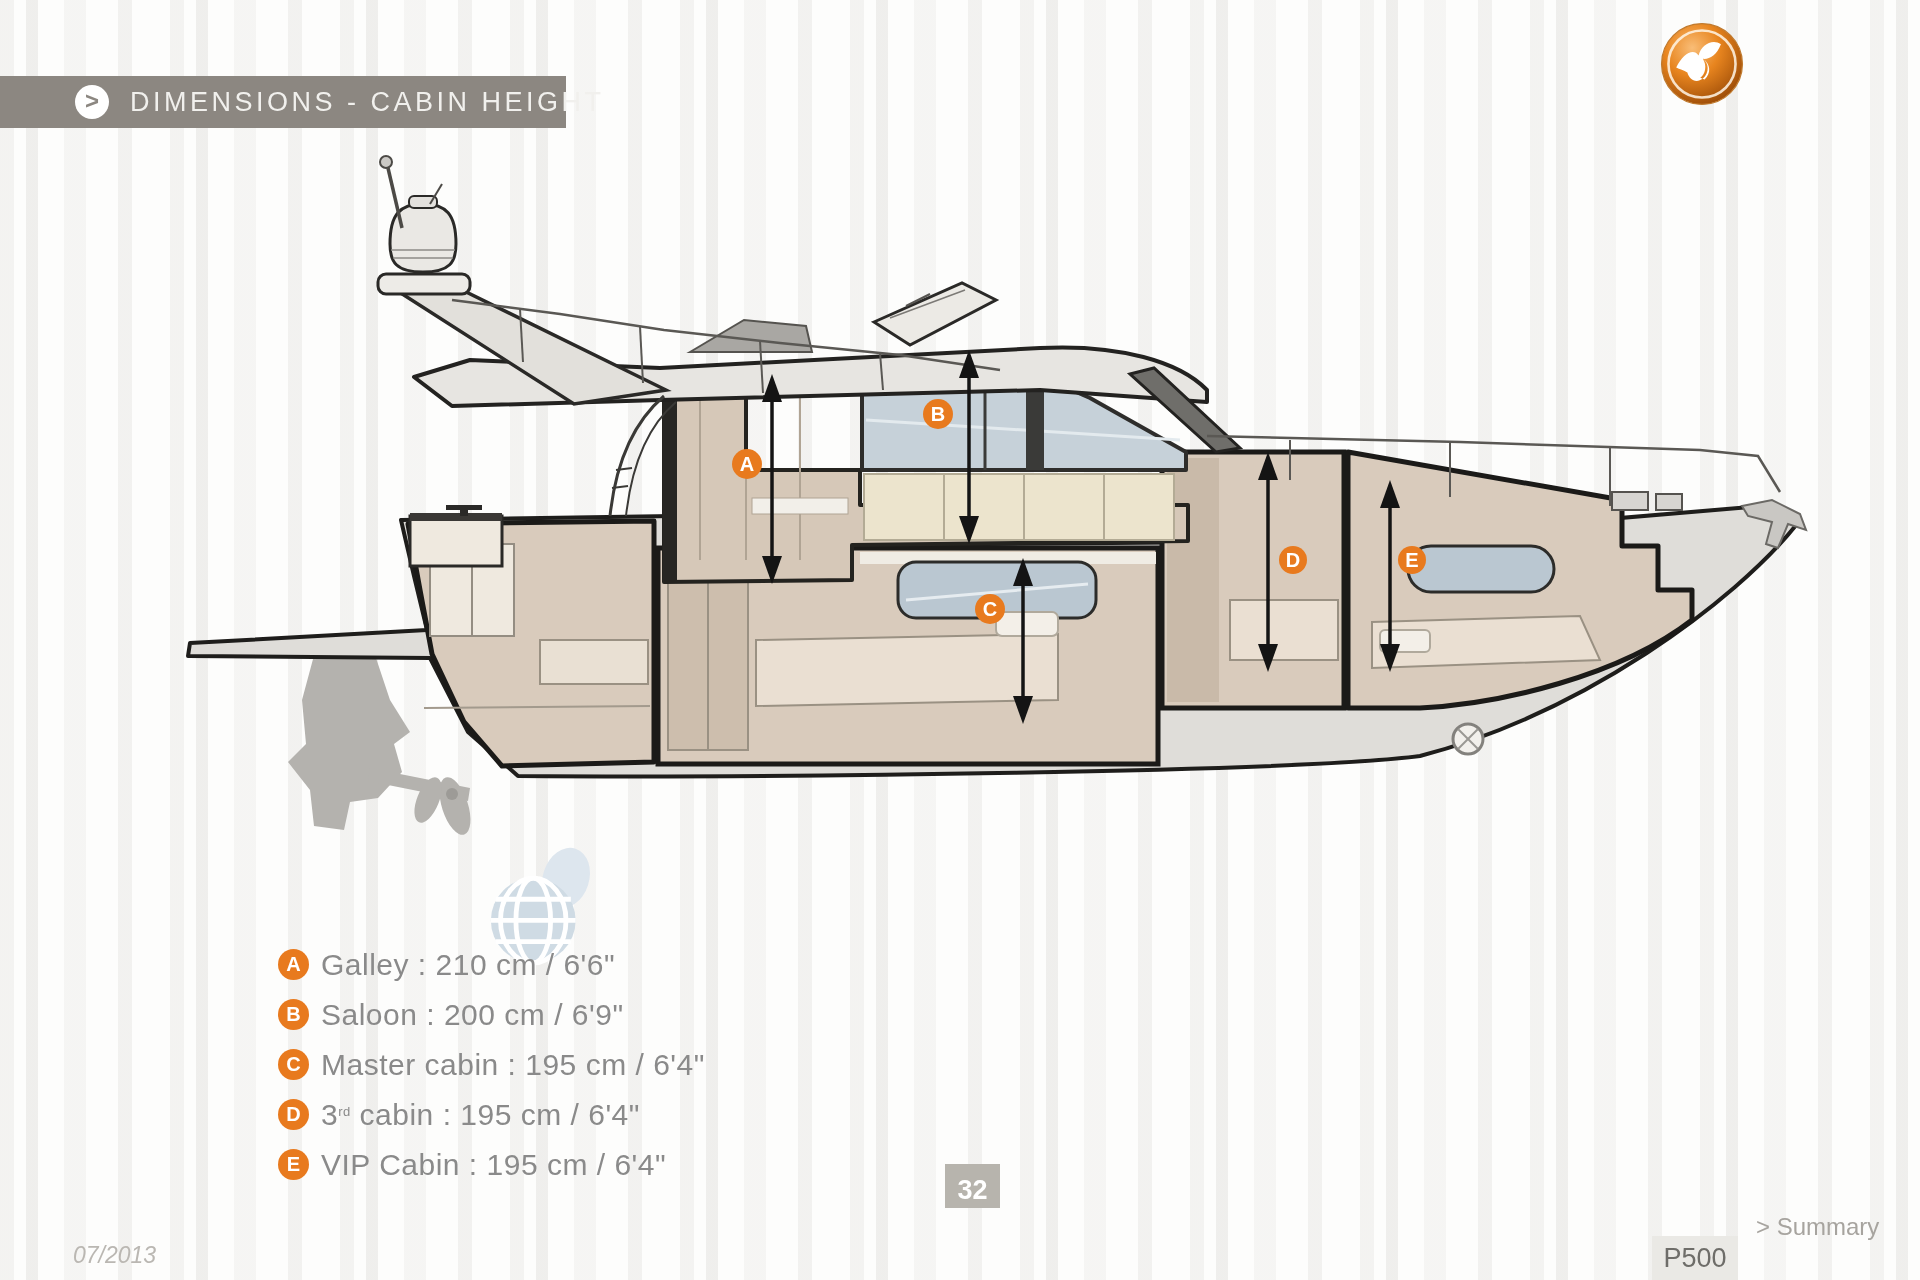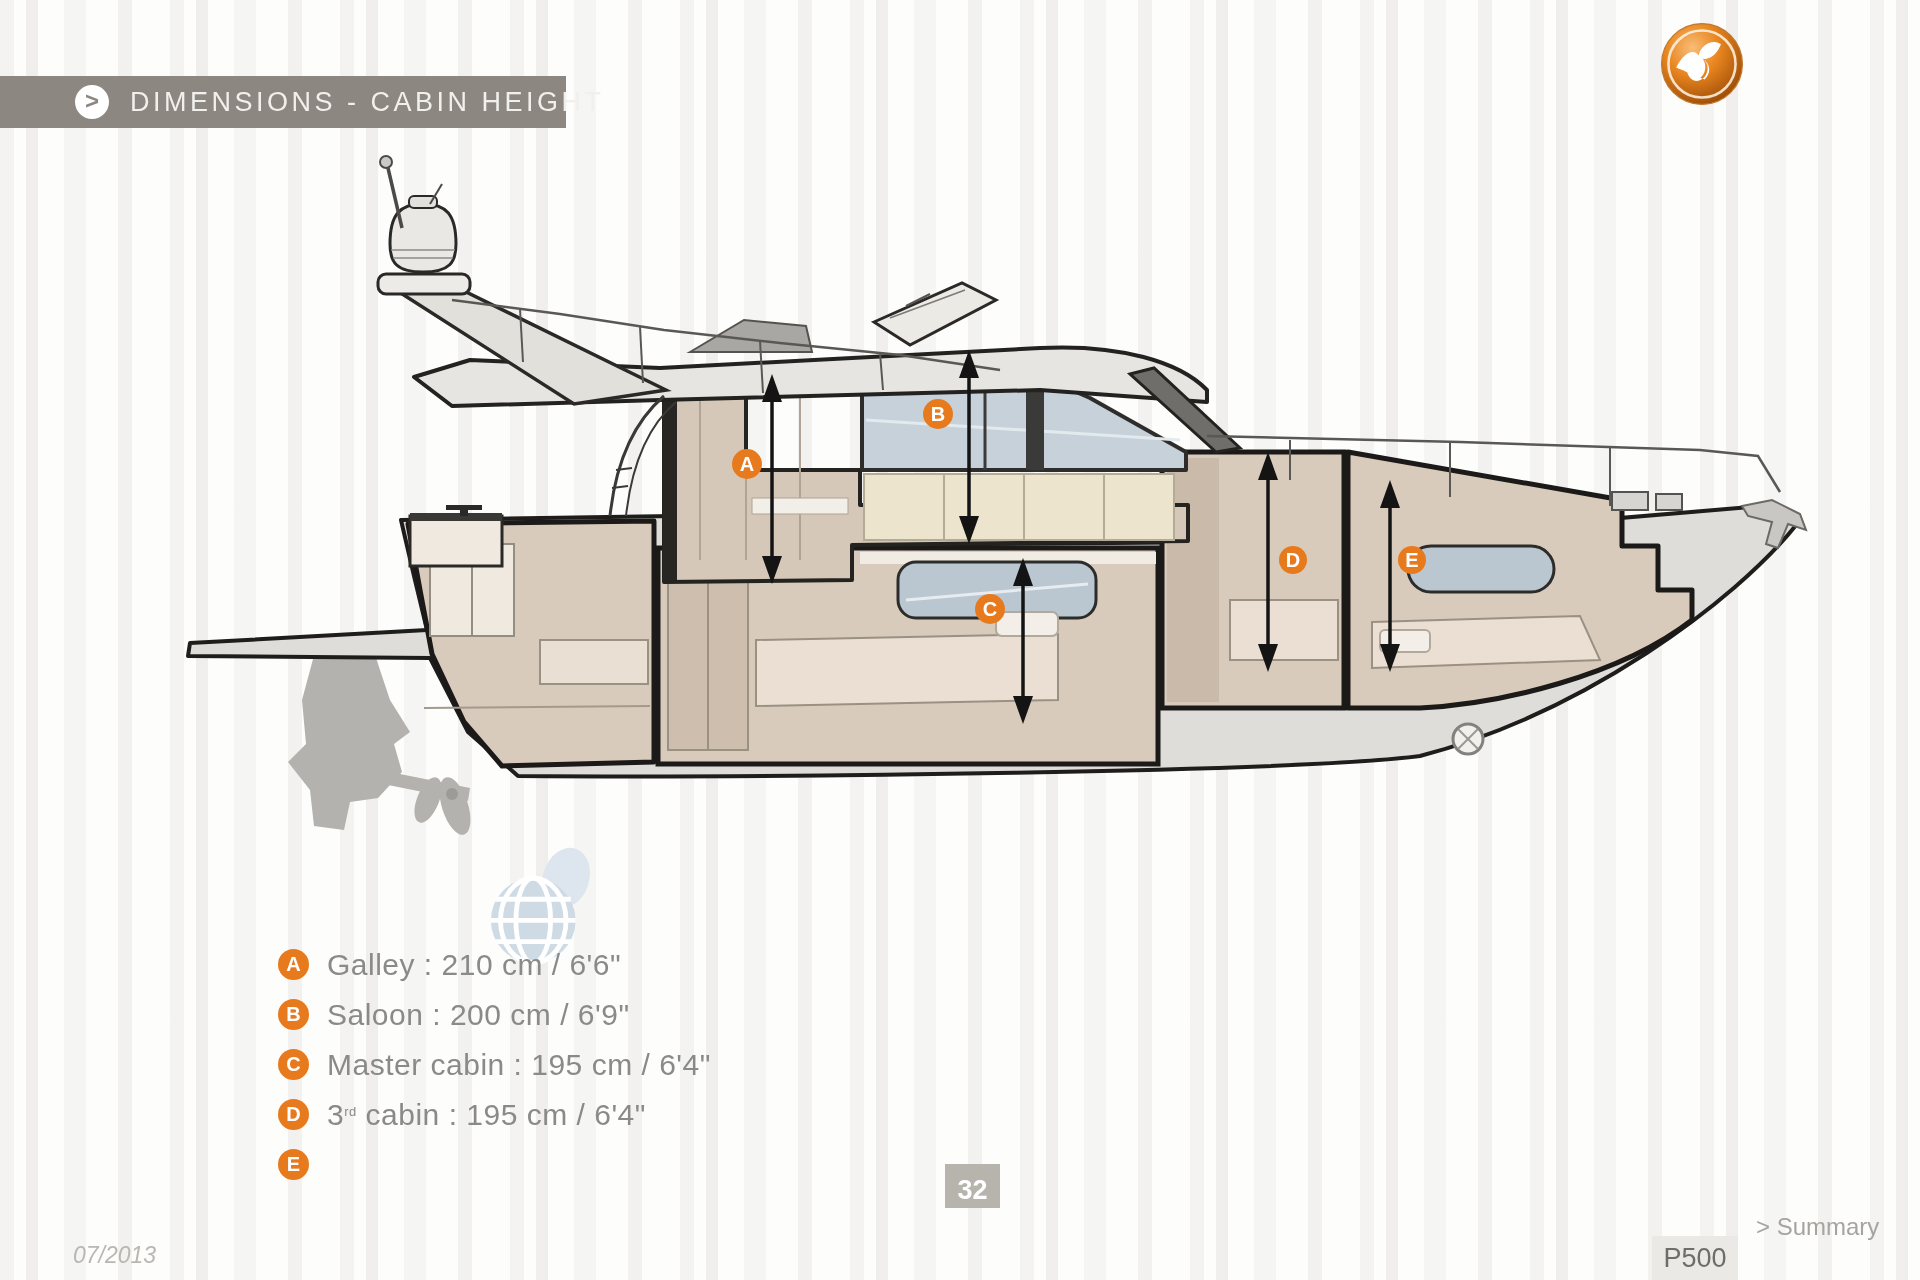--- a/index.html
+++ b/index.html
@@ -24,21 +24,21 @@
   
   .watermark{position:absolute;left:487px;top:836px;display:flex;align-items:flex-start;}
   .wm-globe{width:106px;height:128px;margin-top:6px;}
   .wm-text{font-family:"DejaVu Sans",sans-serif;font-weight:bold;font-size:100px;color:#d6d6d6;
     letter-spacing:-1px;line-height:1;margin-left:14px;margin-top:16px;}
   
   .legend{position:absolute;left:278px;top:949px;}
   .legend-row{display:flex;align-items:center;height:31px;margin-bottom:19px;}
   .legend-badge{width:31px;height:31px;border-radius:50%;background:#e87a1e;color:#ffffff;
     display:flex;align-items:center;justify-content:center;font-size:20px;font-weight:bold;flex:0 0 auto;}
-  .legend-text{margin-left:18px;font-size:30px;color:#8a8a8a;white-space:nowrap;letter-spacing:.5px;}
+  .legend-text{margin-left:12px;font-size:30px;color:#8a8a8a;white-space:nowrap;letter-spacing:.5px;}
   .legend-sup{font-size:13px;vertical-align:9px;}
   
   .footer-date{position:absolute;left:73px;top:1242px;font-size:23px;color:#bab7b2;font-style:italic;}
   .page-box{position:absolute;left:945px;top:1164px;width:55px;height:44px;background:#b7b4ad;
     display:flex;align-items:flex-end;justify-content:center;}
   .page-num{color:#ffffff;font-size:27px;font-weight:bold;line-height:1;margin-bottom:4px;}
   .model-box{position:absolute;left:1652px;top:1236px;width:86px;height:44px;background:#eae9e5;
     display:flex;align-items:center;justify-content:center;}
   .model-label{color:#6e6d69;font-size:27px;}
   .summary-link{position:absolute;left:1756px;top:1213px;font-size:24px;color:#a7a49f;}
@@ -266,20 +266,21 @@
     <div class="legend-row">
       <span class="legend-badge">C</span>
       <span class="legend-text"><span>Master cabin : 195 cm / 6'4"</span><span class="legend-sup"></span><span></span></span>
     </div>
     <div class="legend-row">
       <span class="legend-badge">D</span>
       <span class="legend-text"><span>3</span><span class="legend-sup">rd</span><span> cabin : 195 cm / 6'4"</span></span>
     </div>
     <div class="legend-row">
       <span class="legend-badge">E</span>
+      <span class="legend-text"><span>VIP Cabin : 195 cm / 6'4"</span><span class="legend-sup"></span><span></span></span>
     </div>
   </div>
 
   <span class="footer-date">07/2013</span>
   <div class="page-box">
     <span class="page-num">32</span>
   </div>
   <div class="model-box">
     <span class="model-label">P500</span>
   </div>

